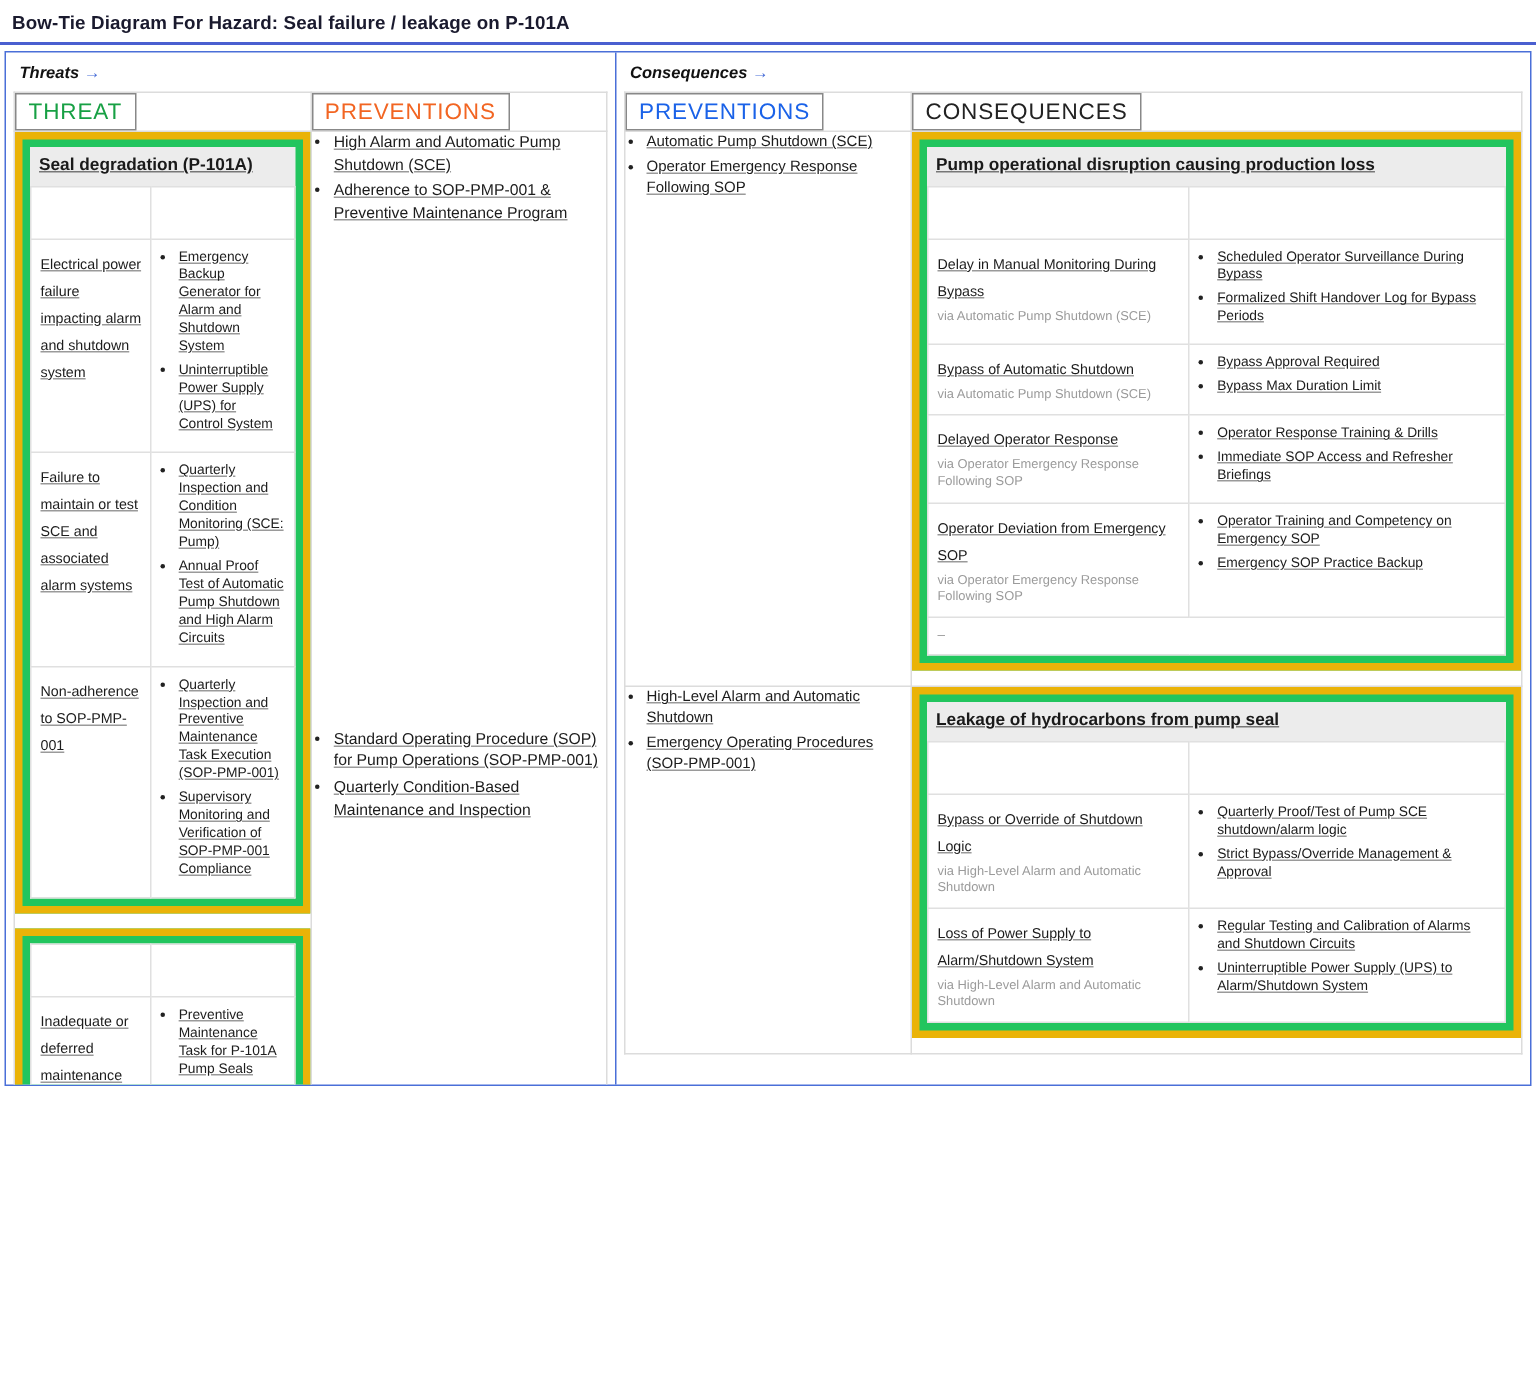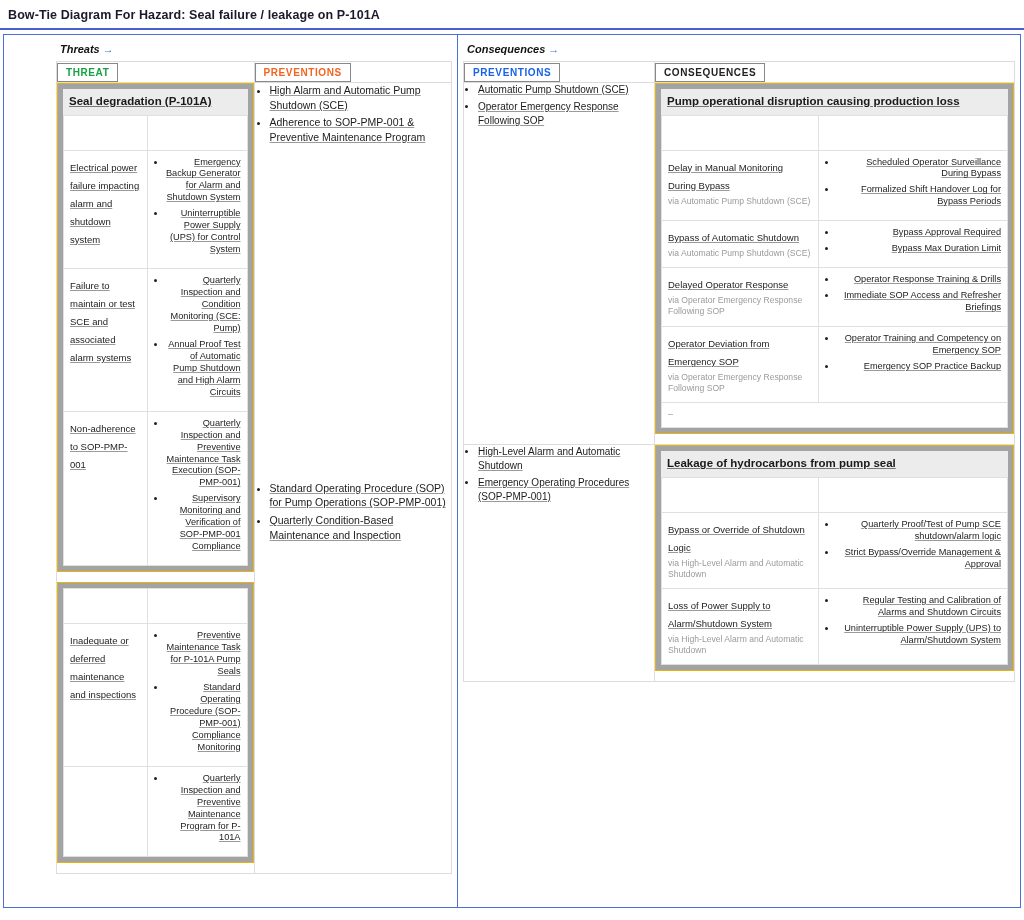--- a/index.html
+++ b/index.html
@@ -13,80 +13,79 @@
   .page-title{
     font-size:12.5px;font-weight:bold;color:#1a1a2e;
     padding:8px 8px 6px 8px;letter-spacing:.1px;
   }
   .title-rule{height:2px;background:#4a5fd0;margin:0 0 4px 0;}
 
   .bowtie{
     display:flex;
     border:1.5px solid #4a6fd8;
     margin:0 3px 4px 3px;
-    height:874px;
+    height:690px;
     box-sizing:border-box;
     background:#fff;
-    padding-left:47px;
   }
   .panel{box-sizing:border-box;overflow:hidden;}
   .panel-left{width:407px;border-right:1.5px solid #4a6fd8;padding:6px 5px 0 5px;}
   .panel-center{width:190px;border-right:1.5px solid #4a6fd8;position:relative;}
   .panel-right{flex:1;padding:6px 5px 0 5px;}
 
   .side-label{
     font-style:italic;font-weight:bold;font-size:11px;color:#111;
     padding:2px 2px 6px 4px;
   }
   .side-label .arrow{color:#4a6fd8;font-style:normal;}
 
   table.grid{border-collapse:collapse;width:100%;table-layout:fixed;}
   table.grid > tbody > tr > td{
     border:1px solid #dcdcdc;vertical-align:top;padding:0;
   }
   .hdr-cell{padding:7px 6px;background:#fff;}
   .chip{
     display:inline-block;border:1.5px solid #888;background:#fff;
-    padding:3px 8px;font-weight:bold;font-size:10px;letter-spacing:.6px;
+    padding:3px 8px;font-weight:normal;font-size:15px;letter-spacing:.6px;
   }
   .chip-threat{color:#17a044;}
   .chip-prev{color:#f26522;}
   .chip-mit{color:#1a62e8;}
   .chip-cons{color:#222;}
 
   .col-a{width:50%;}
   .col-b{width:50%;}
 
   .cell-pad{padding:7px 7px 9px 7px;}
 
   ul.lnks{margin:0;padding:0 0 0 15px;list-style:disc;}
   ul.lnks li{margin:0 0 3px 0;}
   .lnk{
     color:#1c1c1c;text-decoration:underline;
     text-decoration-color:#9a9a9a;
   }
 
   .block{
-    border:1px solid #eab308;background:#a3a3a3;
+    border:5px solid #eab308;background:#22c55e;
     padding:5px;margin:0 0 10px 0;box-sizing:border-box;
   }
   .block-title{
     background:#ececec;padding:5px 6px;font-weight:bold;font-size:11.5px;
     text-decoration:underline;text-decoration-color:#777;color:#1a1a1a;
     margin-bottom:0;line-height:1.35;
   }
   table.inner{border-collapse:collapse;width:100%;table-layout:fixed;background:#fff;}
   table.inner td{border:1px solid #e0e0e0;vertical-align:top;padding:6px 6px 8px 6px;}
   table.inner td.empty{height:18px;padding:8px 6px;}
   .inner-a{width:45%;}
   .inner-b{width:55%;}
   .item-name{font-size:9.5px;line-height:1.28;}
   .via{color:#9b9b9b;font-size:8.6px;line-height:1.28;display:block;margin-top:3px;}
   ul.sub{margin:0;padding:0 0 0 12px;list-style:disc;font-size:9.2px;line-height:1.3;}
-  ul.sub li{margin:0 0 4px 0;text-align:right;}
+  ul.sub li{margin:0 0 4px 0;}
   .dash-row td{color:#999;font-size:9px;padding:4px 6px;}
 
   .top-event{
     position:absolute;left:50%;top:50%;transform:translate(-50%,-50%);
     width:160px;background:#e01b22;border-radius:7px;color:#fff;
     text-align:center;padding:12px 8px;box-sizing:border-box;
     box-shadow:0 1px 3px rgba(0,0,0,.25);
   }
   .te-label{font-size:8.2px;font-weight:bold;line-height:1.2;}
   .te-text{font-size:8.4px;font-weight:bold;line-height:1.35;margin-top:7px;}

